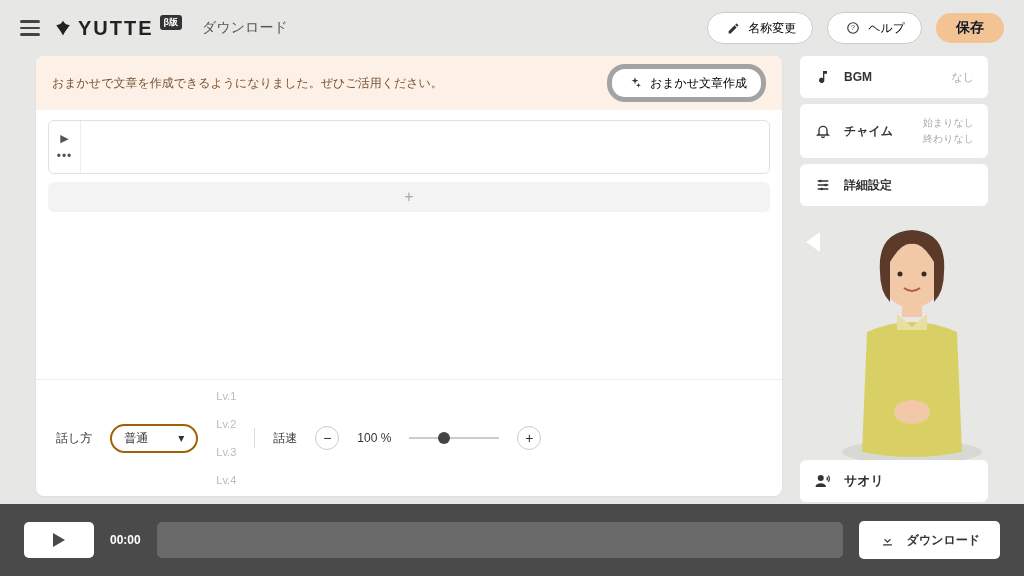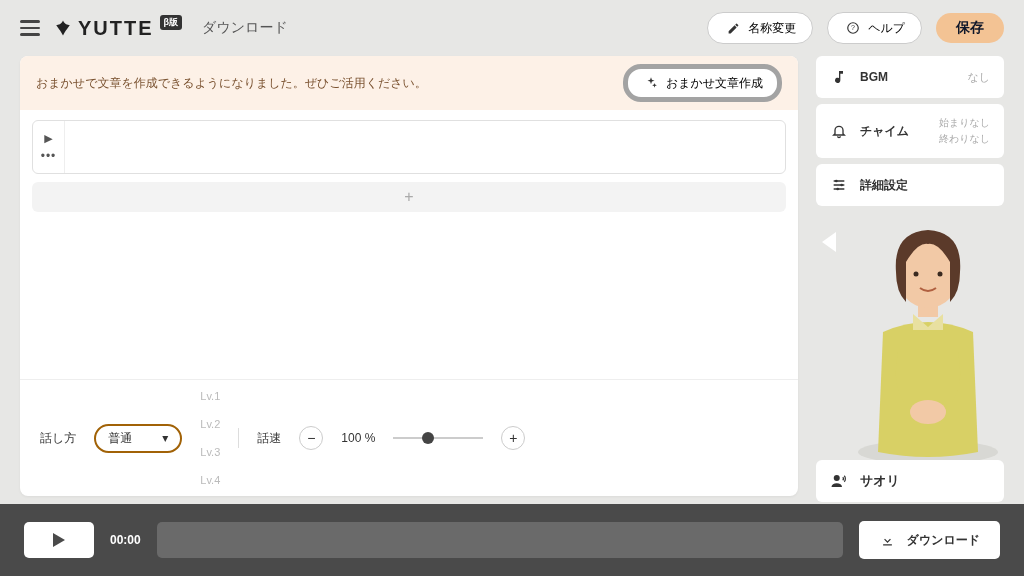--- a/index.html
+++ b/index.html
@@ -10,21 +10,21 @@
   .hamburger { display: flex; flex-direction: column; gap: 4px; cursor: pointer; }
   .hamburger span { width: 20px; height: 2.5px; background: #444; border-radius: 2px; }
   .logo { display: flex; align-items: center; gap: 6px; font-weight: 700; font-size: 20px; letter-spacing: 2px; color: #222; }
   .logo-badge { font-size:9px; background:#333; color:#fff; border-radius:3px; padding:1px 4px; position:relative; top:-6px; letter-spacing:0; }
   .page-title { font-size: 14px; color: #555; margin-left: 6px; }
   .header-spacer { flex: 1; }
   .pill-btn { display: inline-flex; align-items:center; gap:6px; background:#fff; border:1px solid #ccc; border-radius: 20px; padding: 6px 16px; font-size:12px; cursor:pointer; }
   .save-btn { background:#f3c394; color:#0f172a; border:none; border-radius:20px; padding:6px 20px; font-size:14px; font-weight:600; }
   
   
-  .main { display:flex; gap:18px; padding: 0 20px; height: 440px; border-radius: 31px; }
+  .main { display:flex; gap:18px; padding: 0 36px; height: 440px; border-radius: 31px; }
   .left-col { flex:1; display:flex; flex-direction:column; }
   .right-col { width: 188px; display:flex; flex-direction:column; gap:6px; position:relative; }
   
   
   .card { background:#fff; border-radius:8px; box-shadow: 0 1px 3px rgba(0,0,0,0.05); display:flex; flex-direction:column; height:100%; }
   .banner { background:#fdf1e7; color:#7a5230; display:flex; align-items:center; justify-content:space-between; padding: 8px 16px; font-size:12px; border-radius:8px 8px 0 0; }
   .banner-btn { display:inline-flex; align-items:center; gap:6px; border:5px solid #a3a3a3; background:#fff; border-radius:18px; padding:5px 14px; font-size:12px; cursor:pointer; }
   
   .editor-area { padding: 10px 12px; display:flex; flex-direction:column; gap:8px; flex:1; }
   .text-block { border:1px solid #e0e0e0; border-radius:6px; display:flex; min-height:54px; }

